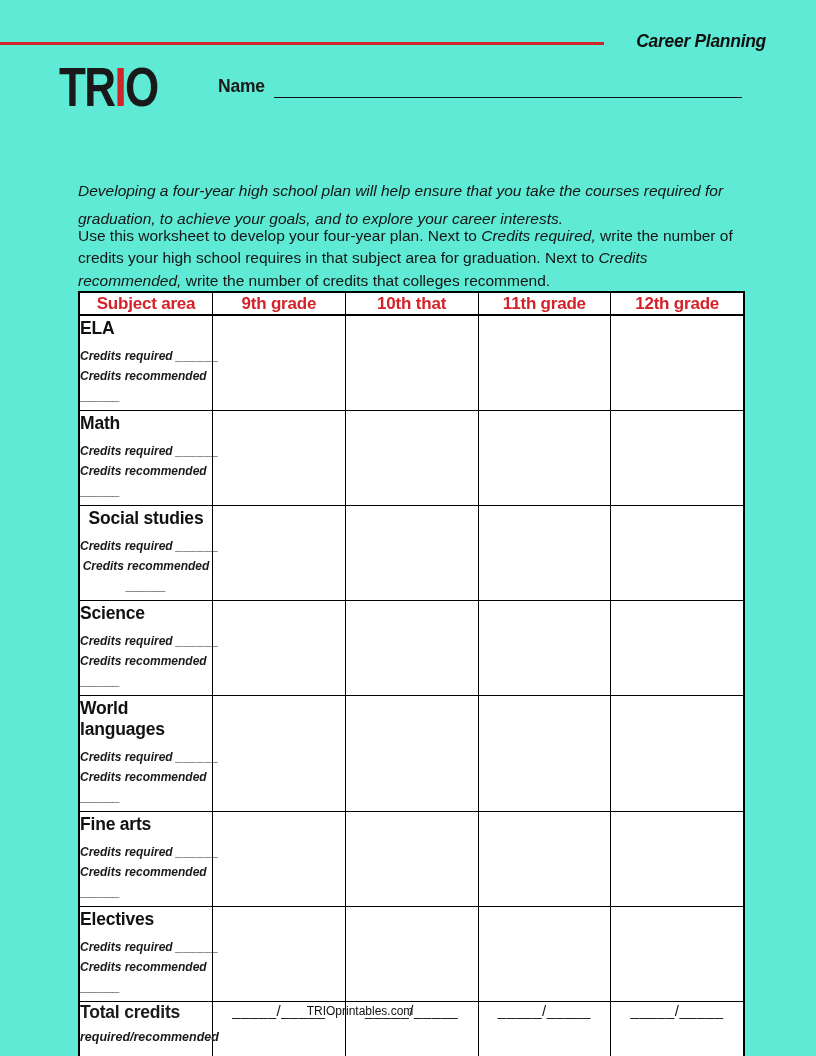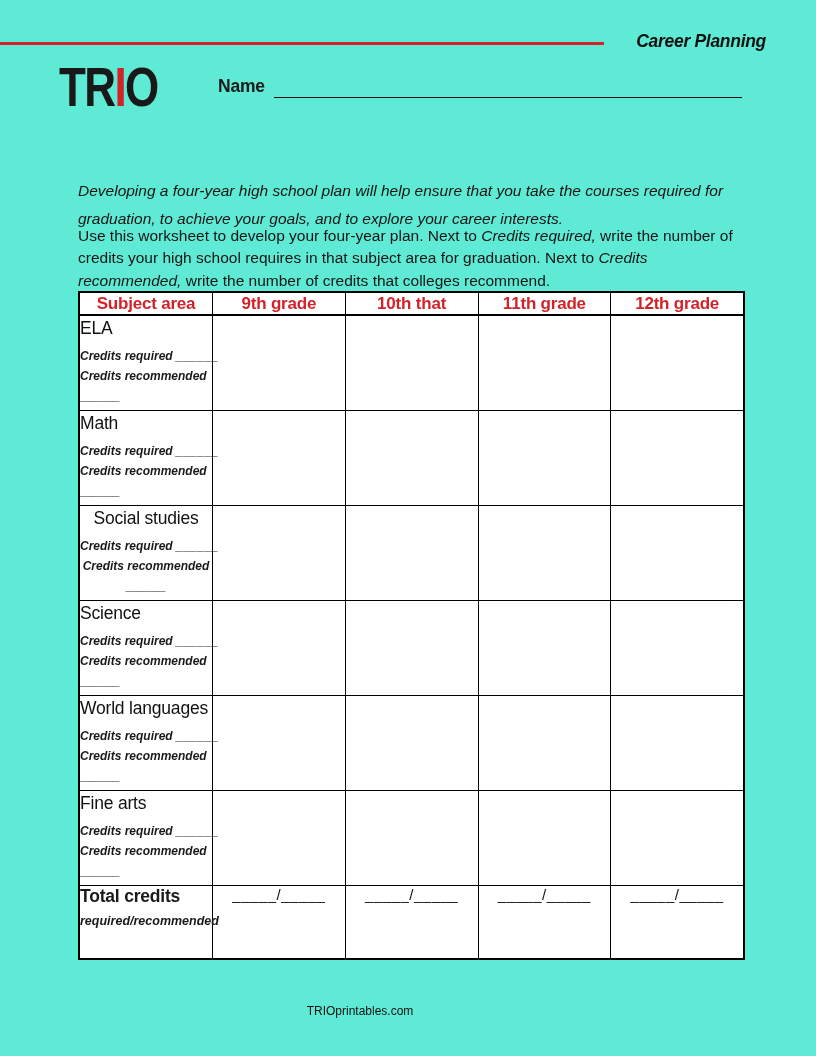--- a/index.html
+++ b/index.html
@@ -121,21 +121,21 @@
     vertical-align: middle;
     font-size: 17px;
     font-weight: bold;
     letter-spacing: -0.2px;
     color: #d2232a;
   }
 
   td.subject-cell { padding: 5px 8px 0 7px; }
   .subject-name {
     font-size: 17.5px;
-    font-weight: normal;
+    font-weight: bold;
     letter-spacing: -0.2px;
     color: #111111;
     margin: 2px 0 11px 0;
   }
   .credit-line {
     font-size: 12px;
     font-weight: bold;
     font-style: italic;
     color: #1a1a1a;
     line-height: 13px;
@@ -276,20 +276,32 @@
           <div class="subject-name">Fine arts</div>
           <div class="credit-line"><span>Credits required</span><span class="credit-blank">______</span></div>
           <div class="credit-line"><span>Credits recommended</span></div>
           <div class="credit-line"><span>______</span></div>
         </td>
         <td></td>
         <td></td>
         <td></td>
         <td></td>
       </tr>
+      <tr class="row-subject">
+        <td class="subject-cell">
+          <div class="subject-name">Electives</div>
+          <div class="credit-line"><span>Credits required</span><span class="credit-blank">______</span></div>
+          <div class="credit-line"><span>Credits recommended</span></div>
+          <div class="credit-line"><span>______</span></div>
+        </td>
+        <td></td>
+        <td></td>
+        <td></td>
+        <td></td>
+      </tr>
       <tr class="row-total">
         <td class="total-label-cell">
           <div class="total-title">Total credits</div>
           <div class="total-sub">required/recommended</div>
         </td>
         <td class="total-blank-cell">_____/_____</td>
         <td class="total-blank-cell">_____/_____</td>
         <td class="total-blank-cell">_____/_____</td>
         <td class="total-blank-cell">_____/_____</td>
       </tr>

